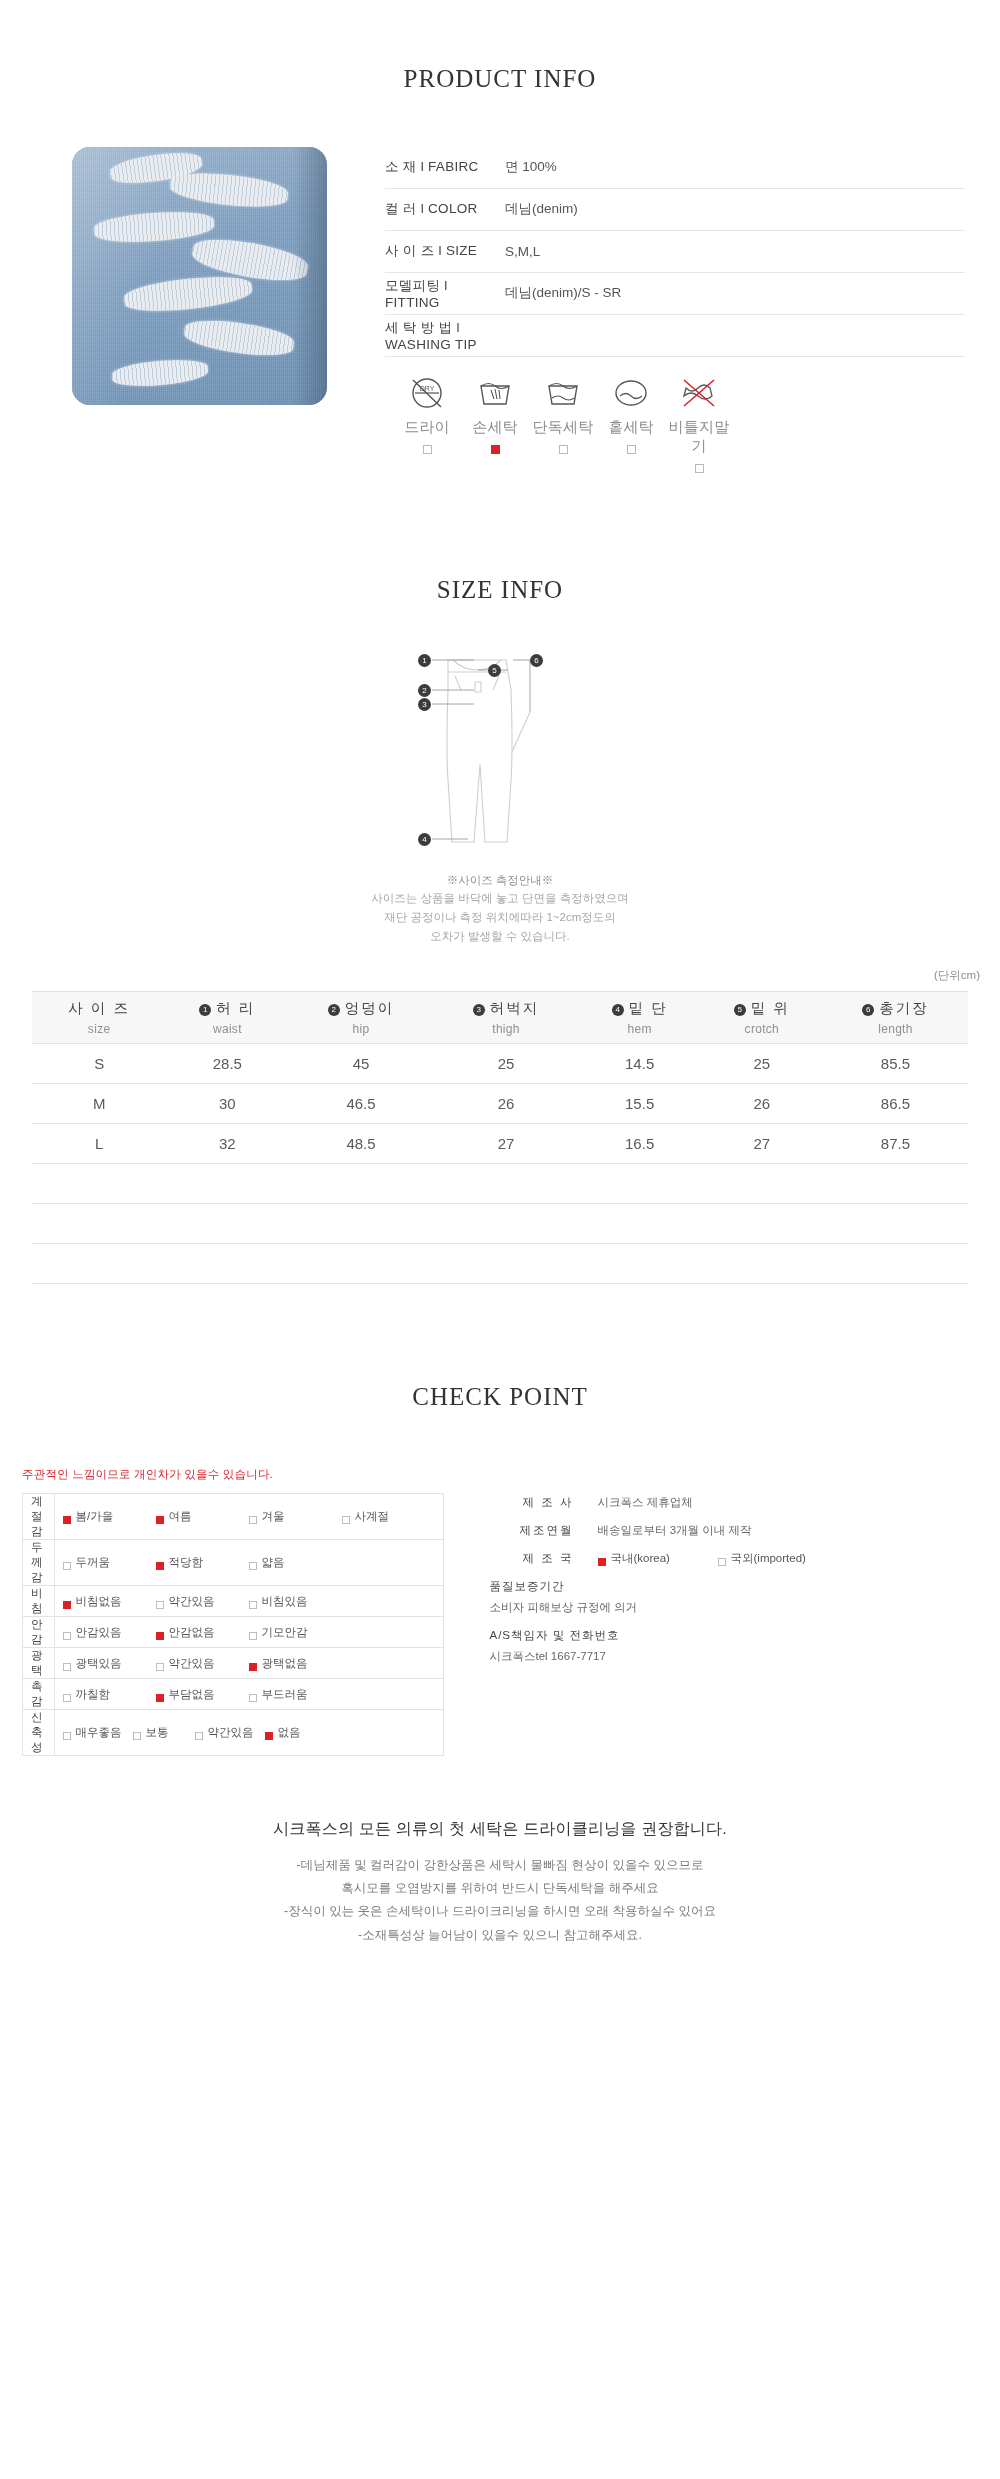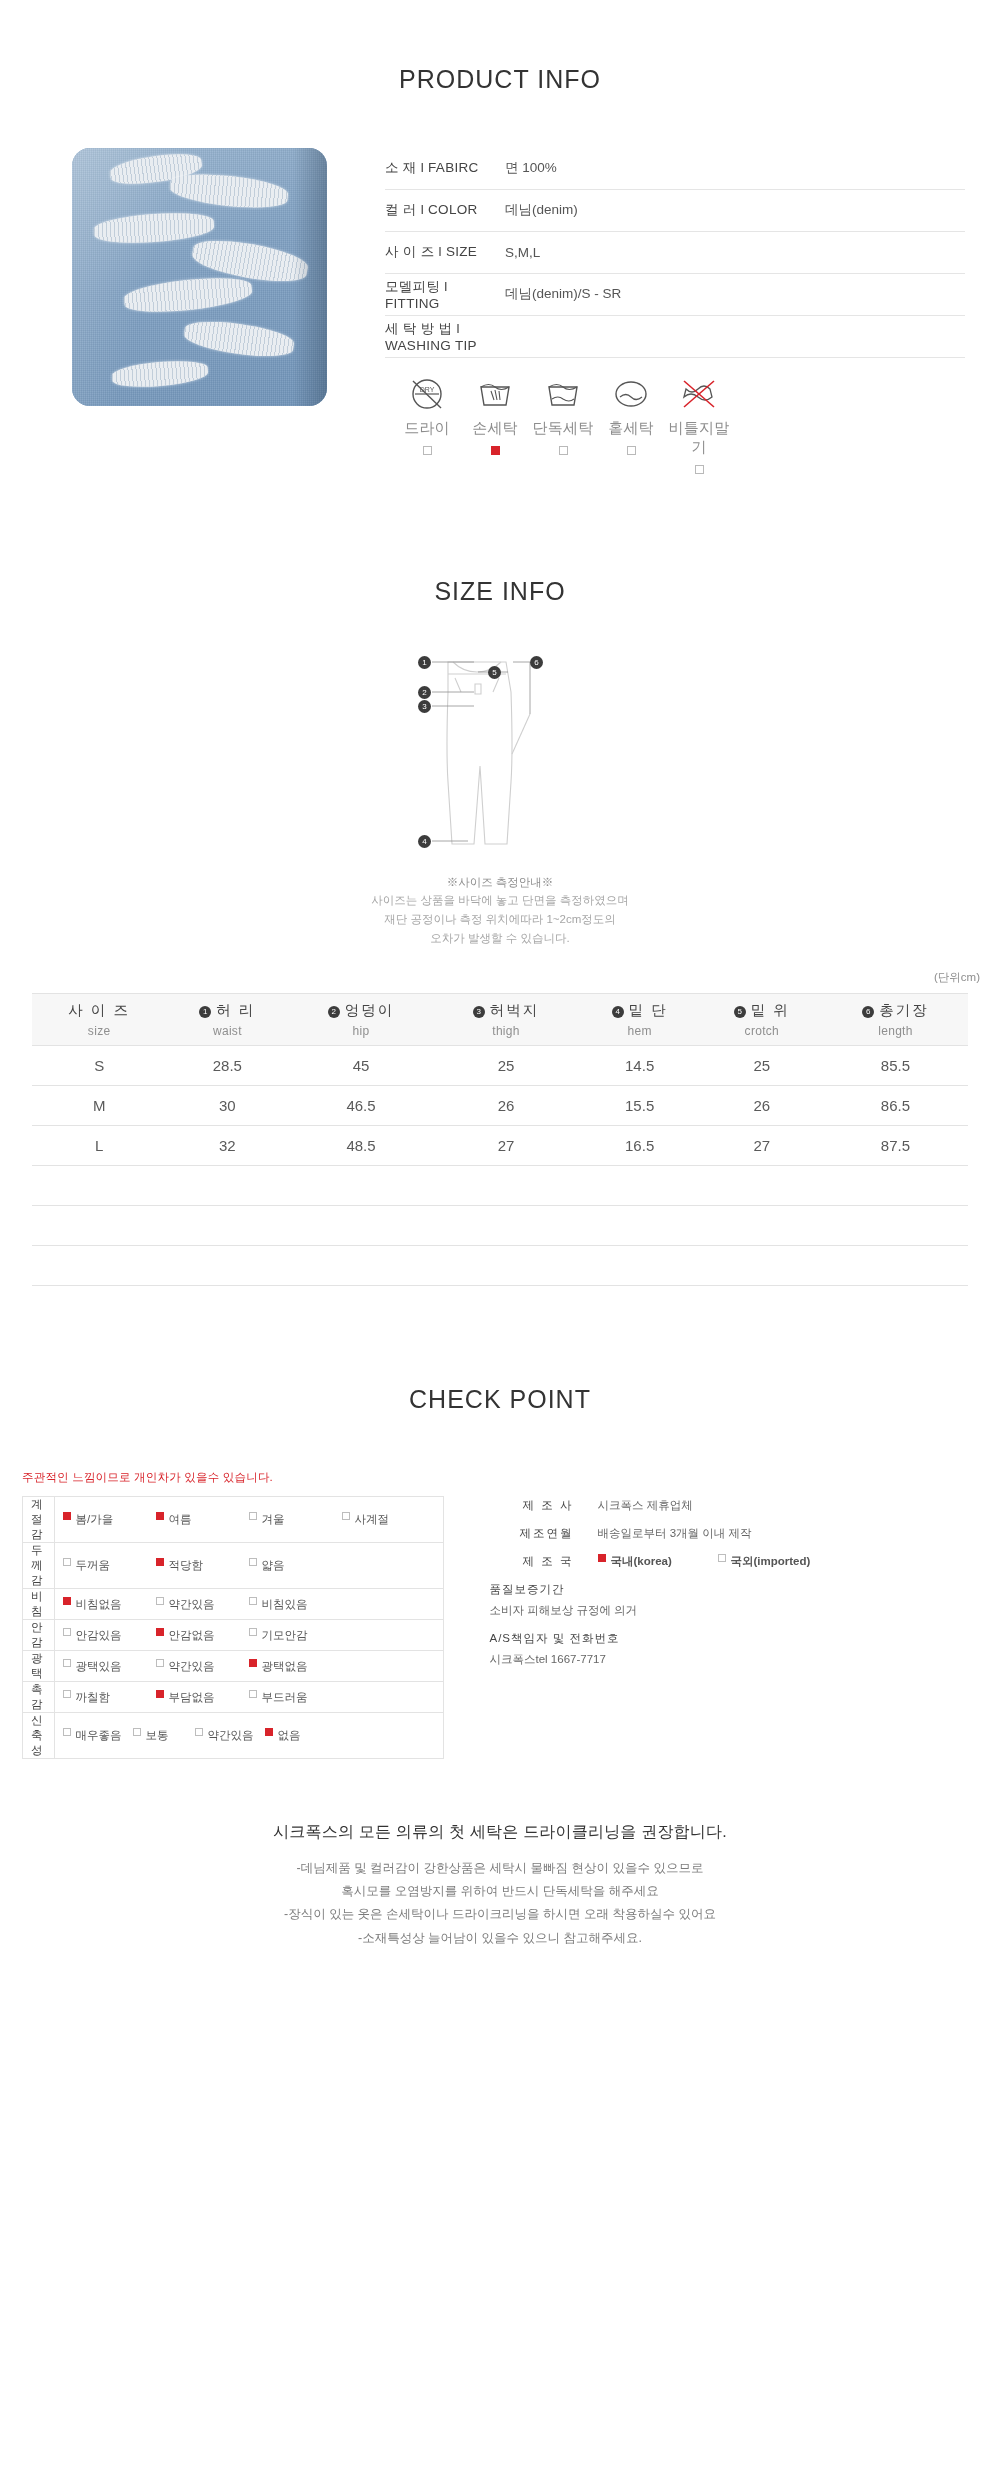--- a/index.html
+++ b/index.html
@@ -13,20 +13,21 @@
   }
   .page { width:1000px; margin:0 auto; position:relative; }
 
   
   .section-title {
     text-align:center;
     font-size:25px;
     letter-spacing:1px;
     color:#333;
     font-weight:400;
+    font-family:Liberation Serif, serif;
   }
 
   
   #product-info { padding-top:44px; }
   .pi-body {
     display:flex;
     margin-top:54px;
     padding-left:30px;
     padding-right:35px;
     margin-left:42px;
@@ -177,36 +178,36 @@
   table.cp-table td {
     border:1px solid #e3e3e3;
     height:27px;
     padding:0 8px;
   }
   td.cp-key {
     width:62px; text-align:center; color:#444; letter-spacing:3px;
     background:#fff;
   }
   .opts { display:flex; }
-  .opt { display:flex; align-items:flex-start; width:93px; }
+  .opt { display:flex; align-items:flex-end; width:93px; }
   .chk {
     width:8px; height:8px; border:1px solid #bdbdbd; margin-right:5px; background:#fff;
     flex:0 0 8px;
   }
   .chk.on { background:#d8232a; border-color:#d8232a; }
   .cp-right {
     margin-left:46px;
     width:auto;
     font-size:11.5px; color:#555;
     padding-top:2px;
   }
   .cp-r-row { display:flex; margin-bottom:13px; }
   .cp-r-key { width:84px; text-align:right; color:#444; letter-spacing:2px; }
   .cp-r-val { margin-left:24px; color:#666; }
-  .cp-r-opts { margin-left:24px; display:flex;font-weight:bold; }
+  .cp-r-opts { margin-left:24px; display:flex; }
   .cp-r-opts .opt { width:120px; }
   .cp-r-block { margin-bottom:13px; }
   .cp-r-block .t { color:#444; letter-spacing:1px; }
   .cp-r-block .d { color:#666; margin-top:6px; }
 
   
   #footer-note { padding-top:52px; padding-bottom:34px; text-align:center; }
   .fn-title { font-size:16px; color:#333; letter-spacing:.2px; }
   .fn-lines { margin-top:14px; font-size:12.5px; color:#7b7b7b; line-height:1.85; }
 </style>

